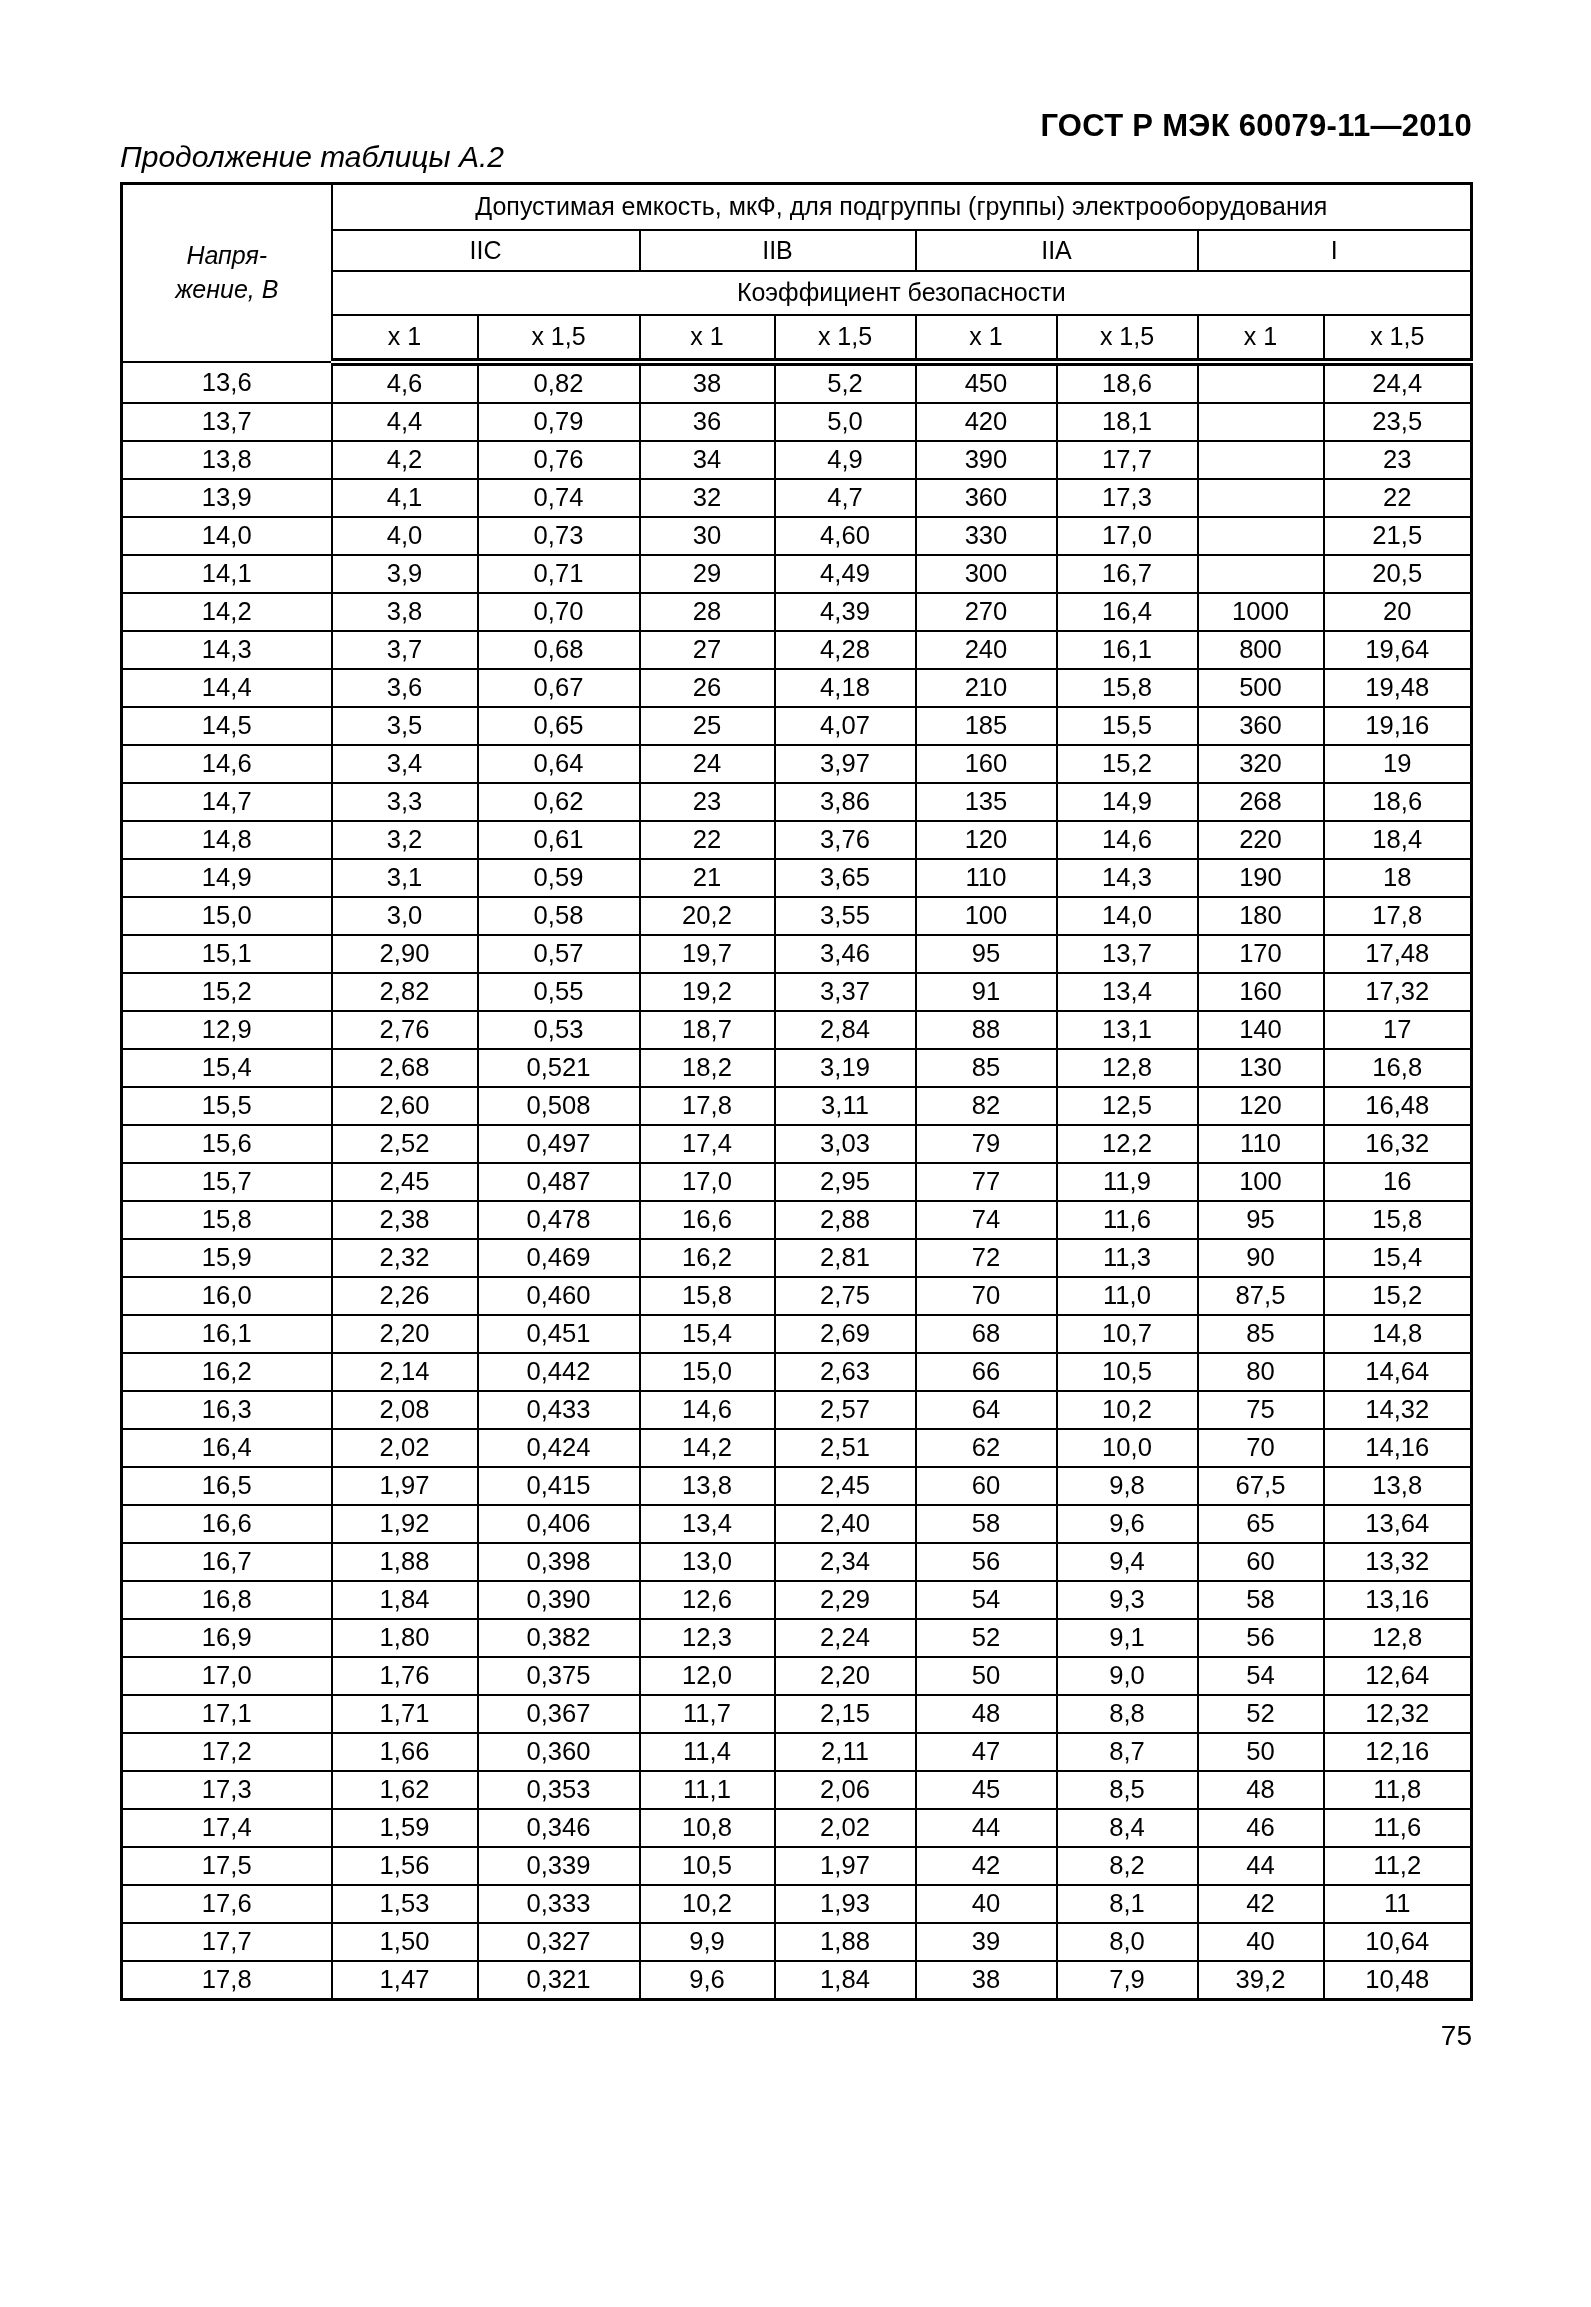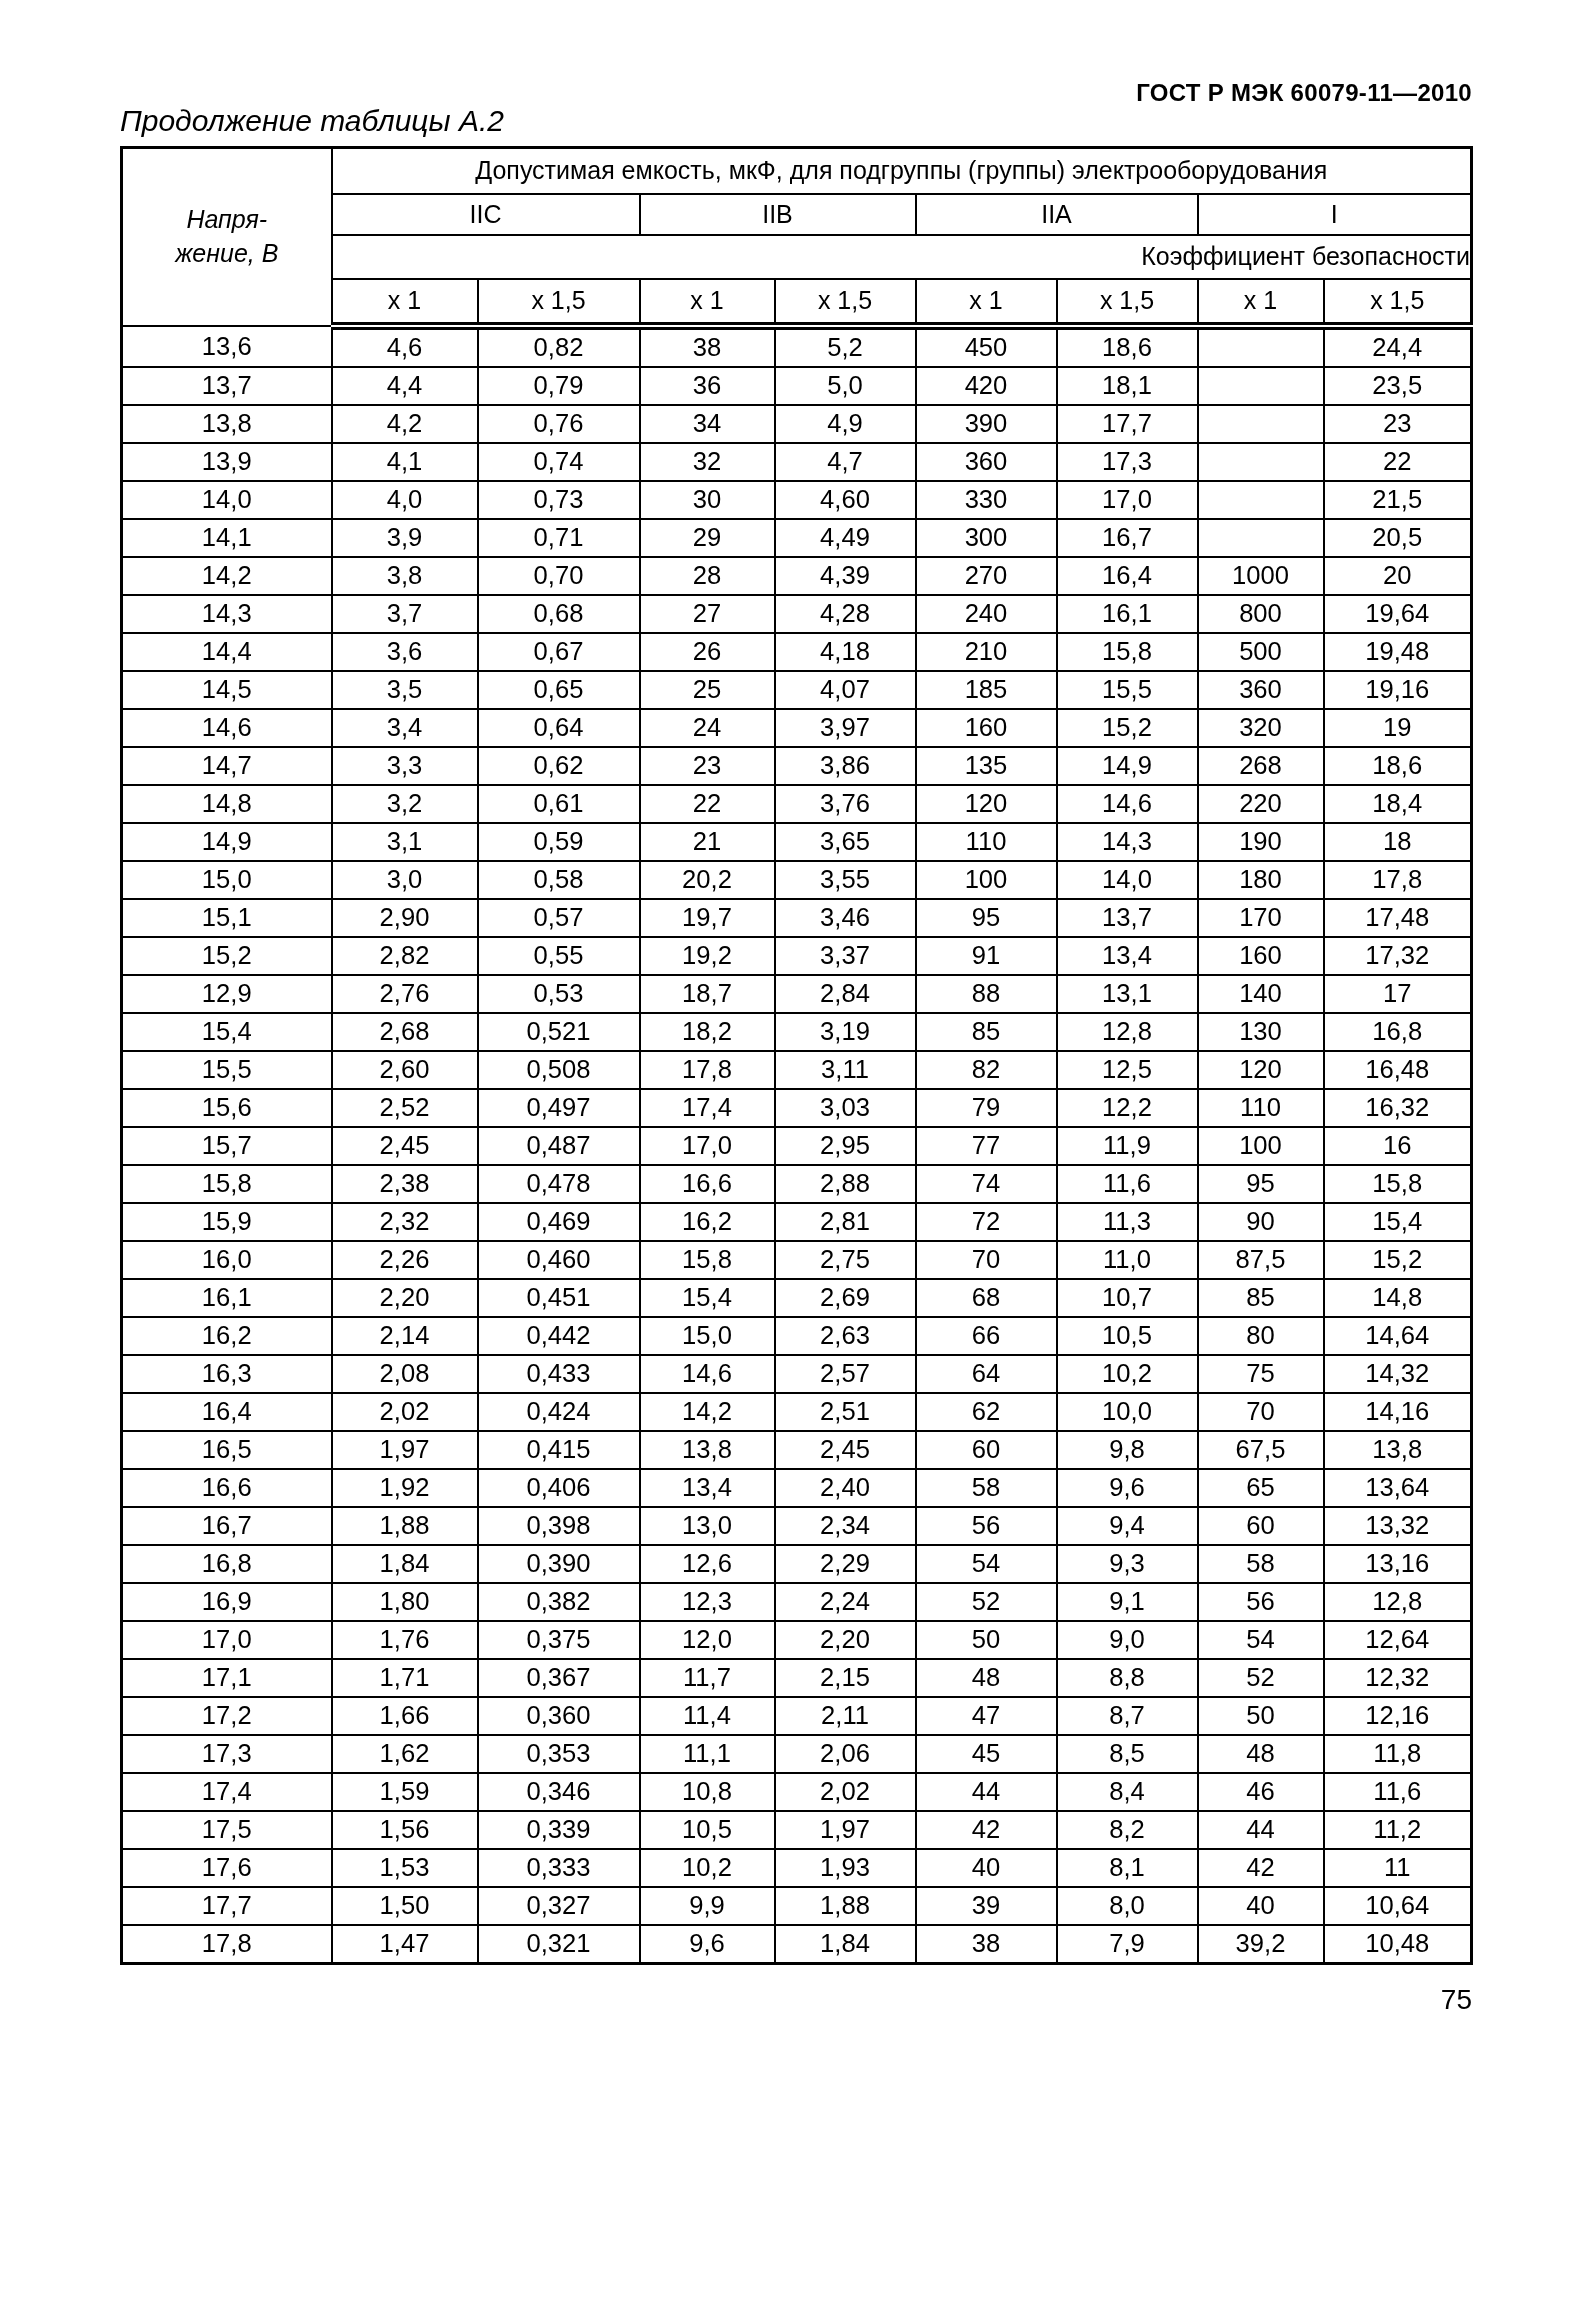--- a/index.html
+++ b/index.html
@@ -13,23 +13,23 @@
     height: 2307px;
     margin: 0 auto;
     background: #ffffff;
     font-family: "Liberation Sans", sans-serif;
     color: #000;
     box-sizing: border-box;
     padding: 0 119px 0 120px;
     overflow: hidden;
   }
   .doc-header {
-    padding-top: 81px;
+    padding-top: 110px;
     text-align: right;
-    font-size: 24px;
+    font-size: 31px;
     font-weight: bold;
     line-height: 1.0;
     letter-spacing: 0.3px;
     white-space: nowrap;
   }
   .table-caption {
     font-size: 30px;
     font-style: italic;
     line-height: 1.05;
   }
@@ -46,21 +46,21 @@
     text-align: center;
     vertical-align: middle;
     font-weight: normal;
     padding: 0;
     overflow: hidden;
   }
   
   thead th { font-size: 25px; line-height: 1.25; }
   tr.hdr-capacity th { height: 44px; border-bottom-width: 2.7px; margin-left: 24px; }
   tr.hdr-groups th   { height: 39px; border-bottom-width: 2.7px; }
-  tr.hdr-safety th   { height: 42px; border-bottom-width: 2.7px; text-align: right; }
+  tr.hdr-safety th   { height: 42px; border-bottom-width: 2.7px; }
   tr.hdr-factors th  { height: 42px; margin-top: 28px; }
   th.voltage-hdr {
     font-size: 25px;
     line-height: 1.35;
     font-style: italic;
   }
   
   tr.hdr-factors th, th.voltage-hdr {
     border-bottom: 8px double #000;
   }

